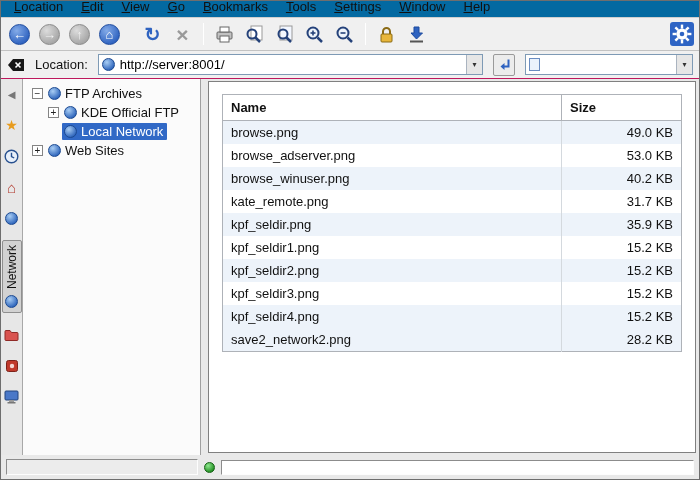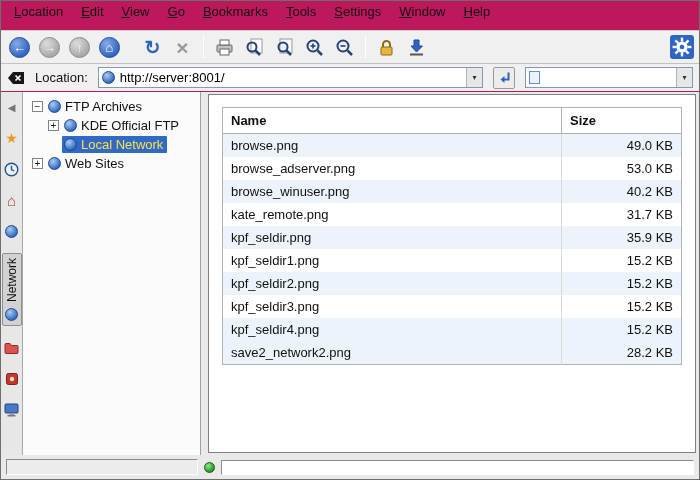--- a/index.html
+++ b/index.html
@@ -6,21 +6,21 @@
   html,body { width:700px; height:480px; overflow:hidden; }
   body {
     font-family: "Liberation Sans", sans-serif;
     font-size: 13px;
     background:#e4e4e4;
     color:#111;
   }
   .window { width:700px; height:480px; border:1px solid #6e6e6e; display:flex; flex-direction:column; background:#e9e9e9; }
 
   
-  .menubar { height:30px; display:flex; align-items:flex-start; padding:0 4px; background:#be185d; border-bottom:1px solid #cfcfcf; }
+  .menubar { height:17px; display:flex; align-items:flex-end; padding:0 4px; background:#0369a1; border-bottom:1px solid #cfcfcf; }
   .menu-item { padding:3px 9px; cursor:default; }
   .menu-item::first-letter { text-decoration: underline; }
 
   
   .toolbar { height:33px; display:flex; align-items:center; gap:3px; padding:0 5px; background:#f0f0f0; border-bottom:1px solid #c2c2c2; }
   .tbtn { width:27px; height:27px; display:flex; align-items:center; justify-content:center; border-radius:3px; }
   .circle { width:21px; height:21px; border-radius:50%; display:flex; align-items:center; justify-content:center; color:#fff; font-weight:bold; font-size:13px; line-height:1; }
   .circle.blue { background: radial-gradient(circle at 35% 30%, #84abe8, #2f63c0 75%); border:1px solid #1d4a9e; }
   .circle.gray { background: radial-gradient(circle at 35% 30%, #dcdcdc, #a6a6a6 75%); border:1px solid #8a8a8a; color:#f2f2f2; }
   .glyph { font-weight:bold; font-size:19px; line-height:1; }
@@ -53,21 +53,21 @@
   .active-tab { width:20px; background:#d2d2d2; border:1px solid #8f8f8f; border-radius:2px; display:flex; flex-direction:column; align-items:center; padding:4px 0; gap:6px; }
   .vlabel { writing-mode: vertical-rl; transform: rotate(180deg); font-size:12px; color:#111; }
 
   .tree-panel { width:178px; background:#fbfbfb; border-right:1px solid #a0a0a0; padding:5px 2px; overflow:hidden; }
   .tree-item { height:19px; display:flex; align-items:center; }
   .tree-item.lvl0 { padding-left:7px; }
   .tree-item.lvl1 { padding-left:23px; }
   .expander { width:11px; height:11px; border:1px solid #848484; background:#fff; font-size:10px; line-height:9px; text-align:center; color:#222; flex:none; margin-right:3px; }
   .expander.none { visibility:hidden; }
   .tree-body { display:inline-flex; align-items:center; gap:4px; padding:1px 4px 1px 2px; border-radius:1px; }
-  .tree-item.selected .tree-body { background:#3169c6; color:#fde047; }
+  .tree-item.selected .tree-body { background:#3169c6; color:#ffffff; }
 
   .content { flex:1; min-width:0; display:flex; flex-direction:column; padding:2px 3px 2px 7px; }
   .frame { flex:1; background:#fff; border:1px solid #808080; padding:12px 13px; overflow:hidden; }
   table.listing { width:100%; border-collapse:collapse; font-size:13px; border:1px solid #aeb2b8; }
   table.listing th { text-align:left; font-weight:bold; padding:5px 8px; border-bottom:1px solid #aeb2b8; background:#fff; }
   table.listing th.name-col { border-right:1px solid #aeb2b8;border-radius:13px; }
   table.listing th.size-col { width:120px; }
   table.listing td { padding:4px 8px; }
   table.listing td.size { text-align:right; border-left:1px solid #d4d9de; }
   table.listing tr.alt { background:#edf3fa; }

